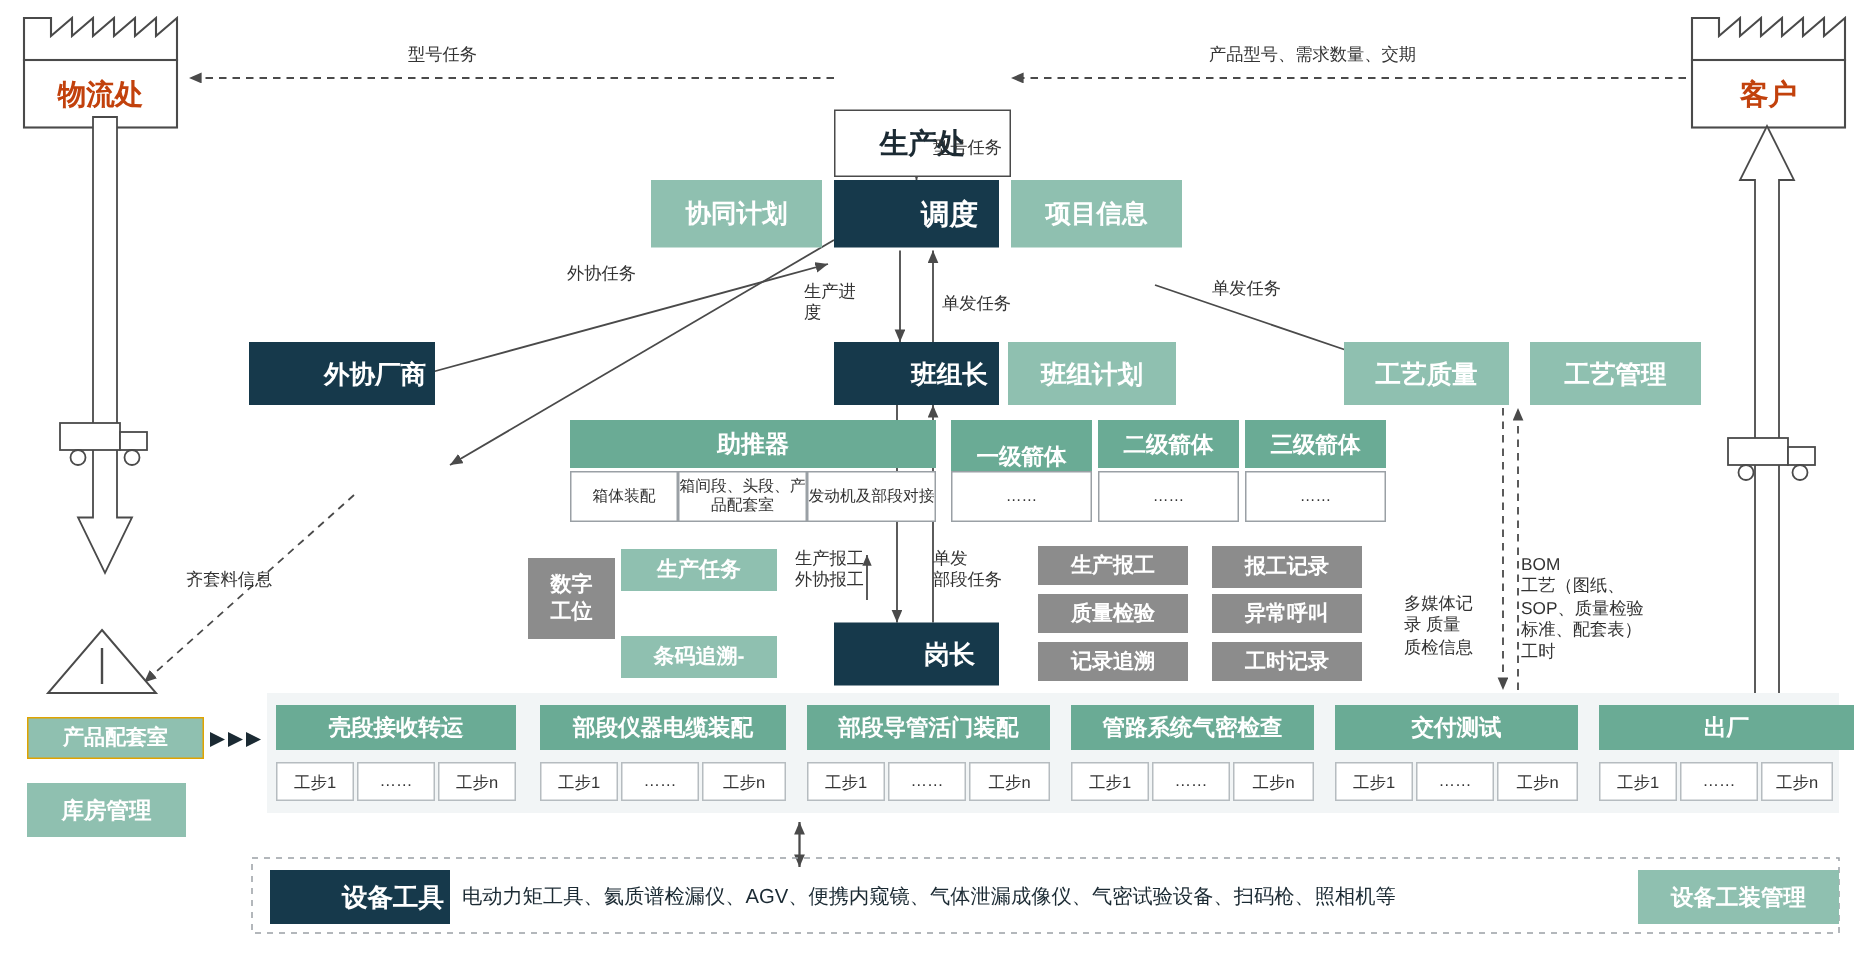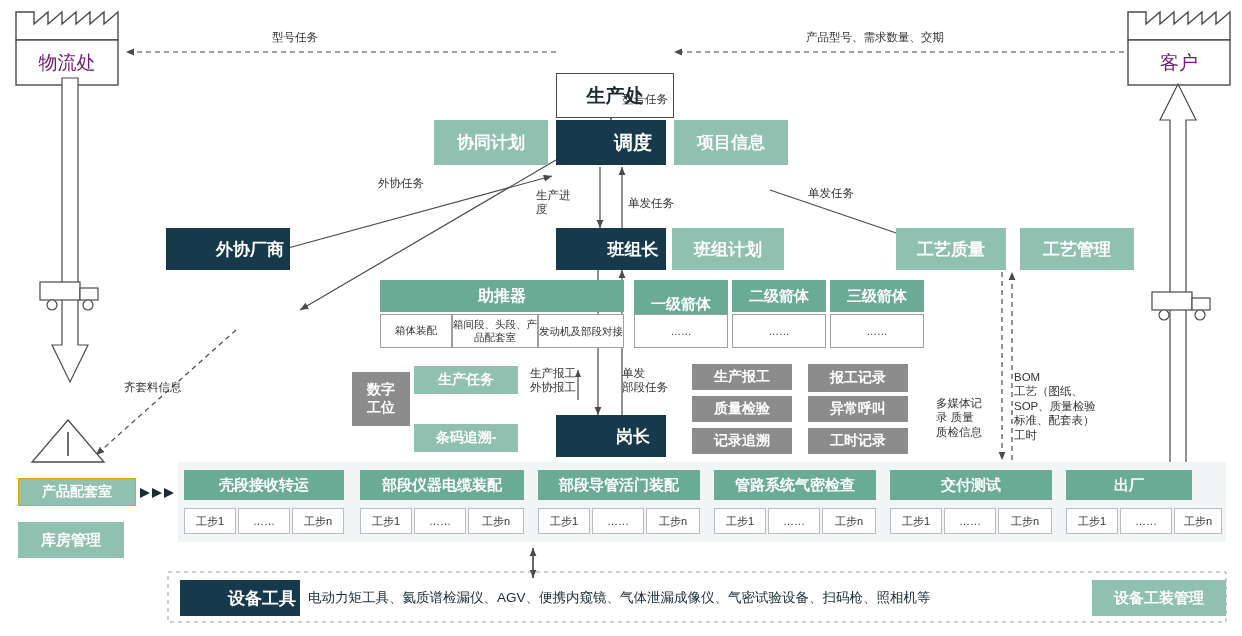--- a/index.html
+++ b/index.html
@@ -13,21 +13,21 @@
   }
   #canvas{position:absolute;left:0;top:0;width:1242px;height:636px;}
   .node{position:absolute;box-sizing:border-box;display:flex;align-items:center;justify-content:center;text-align:center;}
 
   
   .dark{background:#16394b;color:#ffffff;font-weight:bold;padding-left:44px;}
   .teal{background:#8fc0b0;color:#ffffff;font-weight:bold;}
   .teal-d{background:#6aab95;color:#ffffff;font-weight:bold;}
   .grey{background:#8c8c8c;color:#ffffff;font-weight:bold;}
   .white-bd{background:#ffffff;border:1px solid #4a4a4a;color:#1b2a33;font-weight:bold;margin-top:40px;}
-  .nofill{background:transparent;color:#701a75;font-weight:normal;}
+  .nofill{background:transparent;color:#c2410c;font-weight:bold;}
   .lbl{position:absolute;font-size:11.5px;color:#333;line-height:1.25;white-space:pre-line;}
   .tinybox{background:#ffffff;border:1px solid #9aa0a5;font-size:10.5px;color:#333;}
   .stepbox{background:#ffffff;border:1px solid #b6bcc0;font-size:11px;color:#333;}
   .panel{position:absolute;background:#f2f5f6;}
   svg{position:absolute;left:0;top:0;overflow:visible;}
 </style>
 </head>
 <body>
 
 <div id="canvas">
@@ -157,21 +157,21 @@
   <div class="node" style="left:18px;top:478px;width:118px;height:28px;font-size:14px;background:#8fc0b0;color:#ffffff;font-weight:bold;border:1.5px solid #e0a300;">产品配套室</div>
   <div class="node teal" style="left:18px;top:522px;width:106px;height:36px;font-size:15px;">库房管理</div>
 
   <div class="panel" style="left:178px;top:462px;width:1048px;height:80px;"></div>
 
   <div class="node teal-d" style="left:184px;top:470px;width:160px;height:30px;font-size:15px;">壳段接收转运</div>
   <div class="node teal-d" style="left:360px;top:470px;width:164px;height:30px;font-size:15px;">部段仪器电缆装配</div>
   <div class="node teal-d" style="left:538px;top:470px;width:162px;height:30px;font-size:15px;">部段导管活门装配</div>
   <div class="node teal-d" style="left:714px;top:470px;width:162px;height:30px;font-size:15px;">管路系统气密检查</div>
   <div class="node teal-d" style="left:890px;top:470px;width:162px;height:30px;font-size:15px;">交付测试</div>
-  <div class="node teal-d" style="left:1066px;top:470px;width:126px;height:30px;font-size:15px;">出厂</div>
+  <div class="node teal-d" style="left:1066px;top:470px;width:170px;height:30px;font-size:15px;">出厂</div>
 
   <div class="node stepbox" style="left:184px;top:508px;width:52px;height:26px;">工步1</div>
   <div class="node stepbox" style="left:238px;top:508px;width:52px;height:26px;">……</div>
   <div class="node stepbox" style="left:292px;top:508px;width:52px;height:26px;">工步n</div>
 
   <div class="node stepbox" style="left:360px;top:508px;width:52px;height:26px;">工步1</div>
   <div class="node stepbox" style="left:414px;top:508px;width:52px;height:26px;">……</div>
   <div class="node stepbox" style="left:468px;top:508px;width:56px;height:26px;">工步n</div>
 
   <div class="node stepbox" style="left:538px;top:508px;width:52px;height:26px;">工步1</div>

